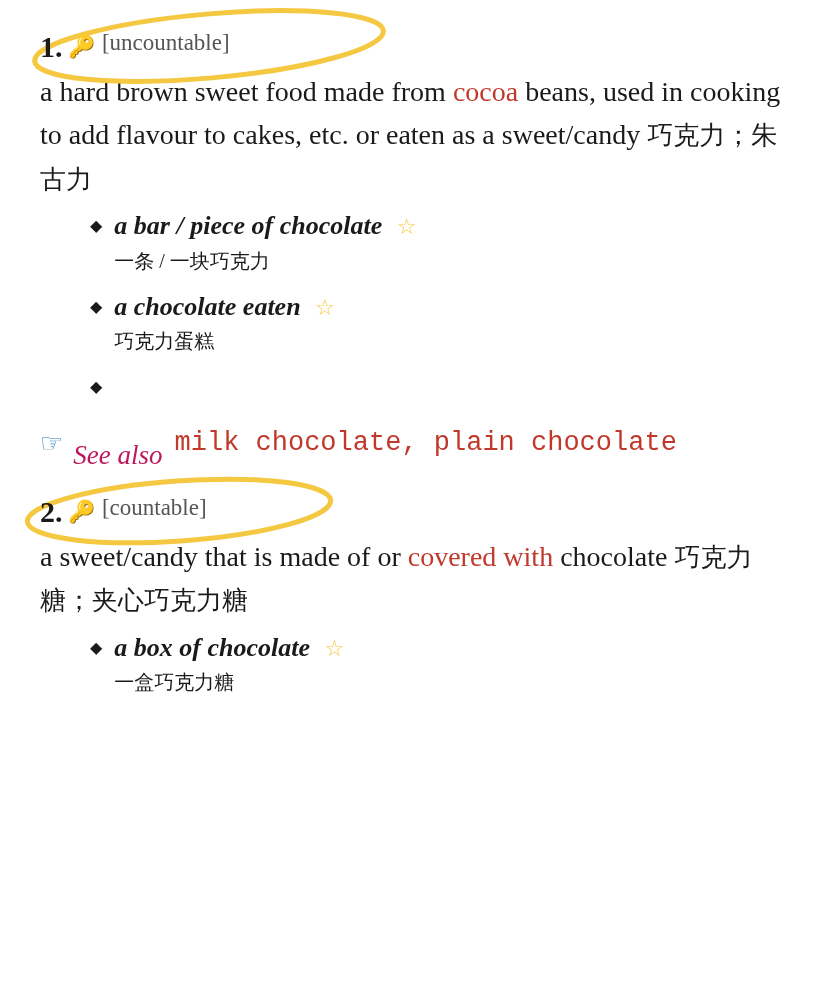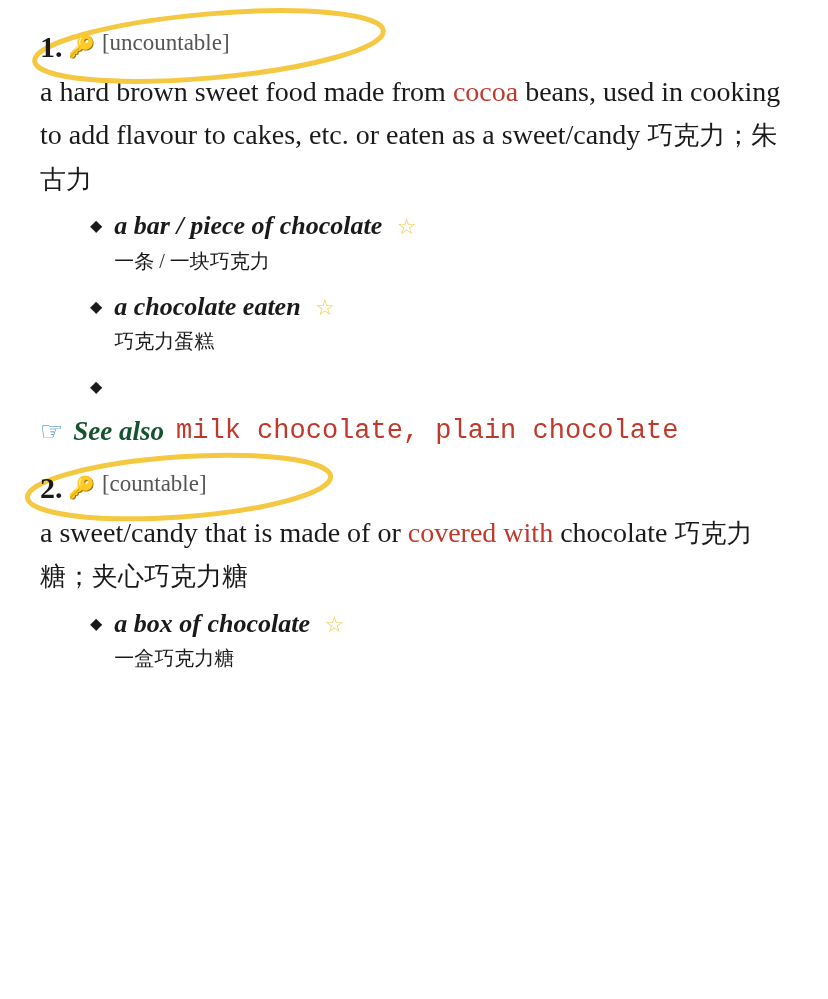--- a/index.html
+++ b/index.html
@@ -104,24 +104,25 @@
       gap: 6px;
     }
 
     .see-also-icon {
       color: #2980b9;
       font-size: 26px;
       margin-right: 4px;
     }
 
     .see-also-label {
-      font-weight: bold;
+      font-weight: normal;
       font-style: italic;
-      color: #14532d;
+      color: #be185d;
       margin-right: 6px;
+      margin-top: 24px;
     }
 
     .see-also-links {
       color: #c0392b;
       font-family: Liberation Mono, monospace;
     }
 
     .number-row {
       display: flex;
       align-items: flex-start;

